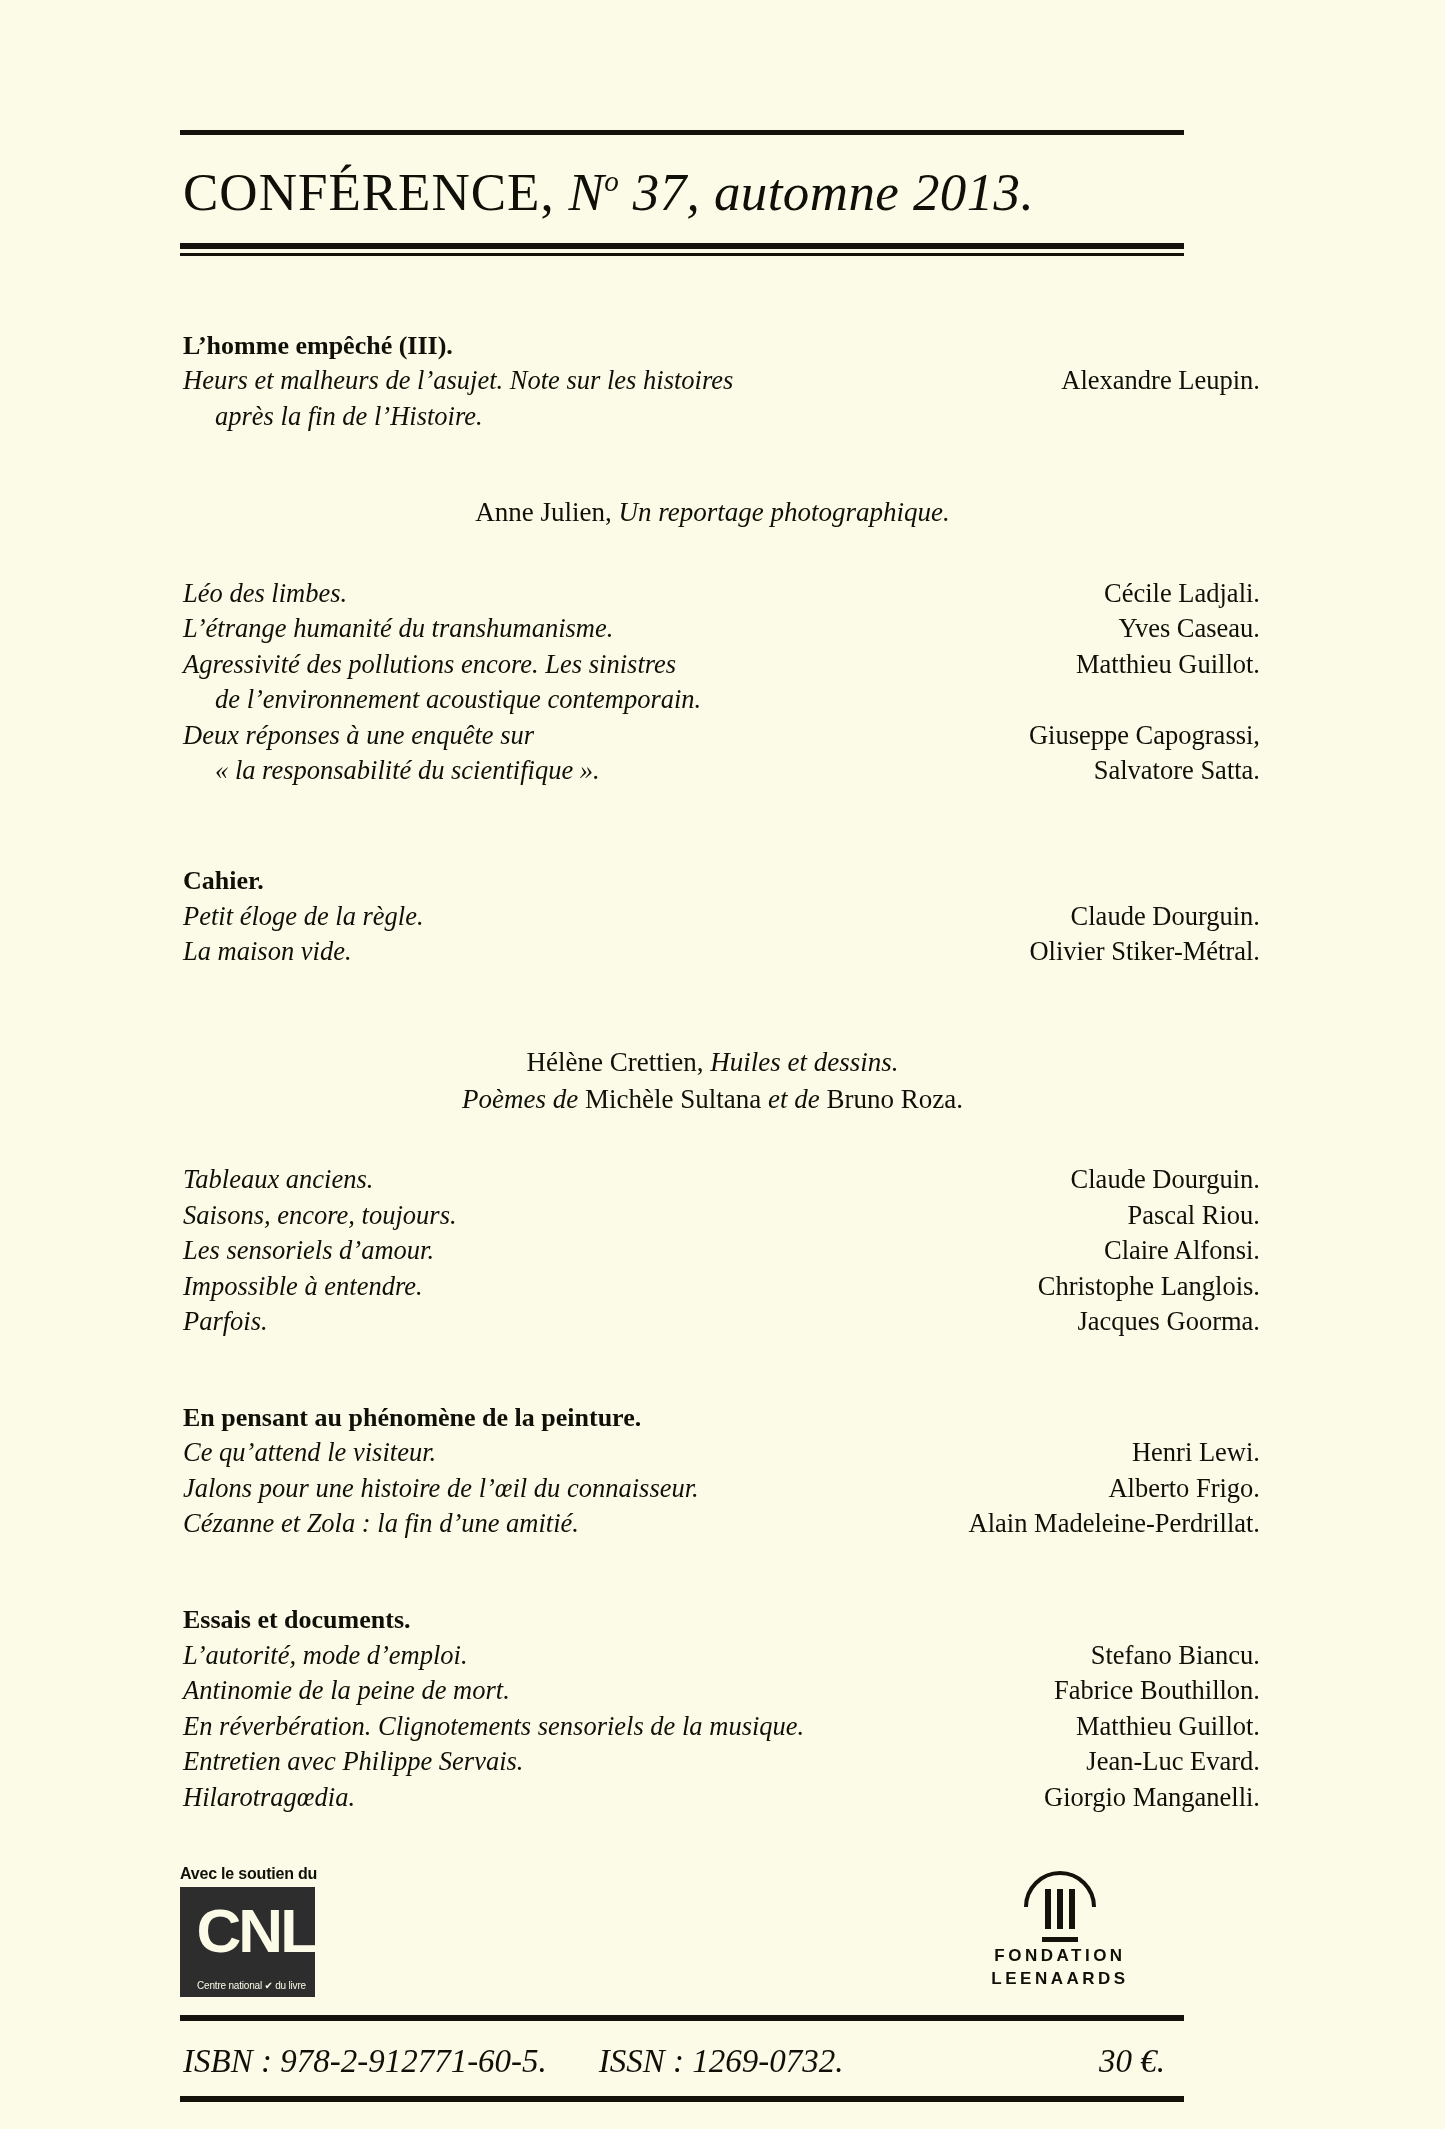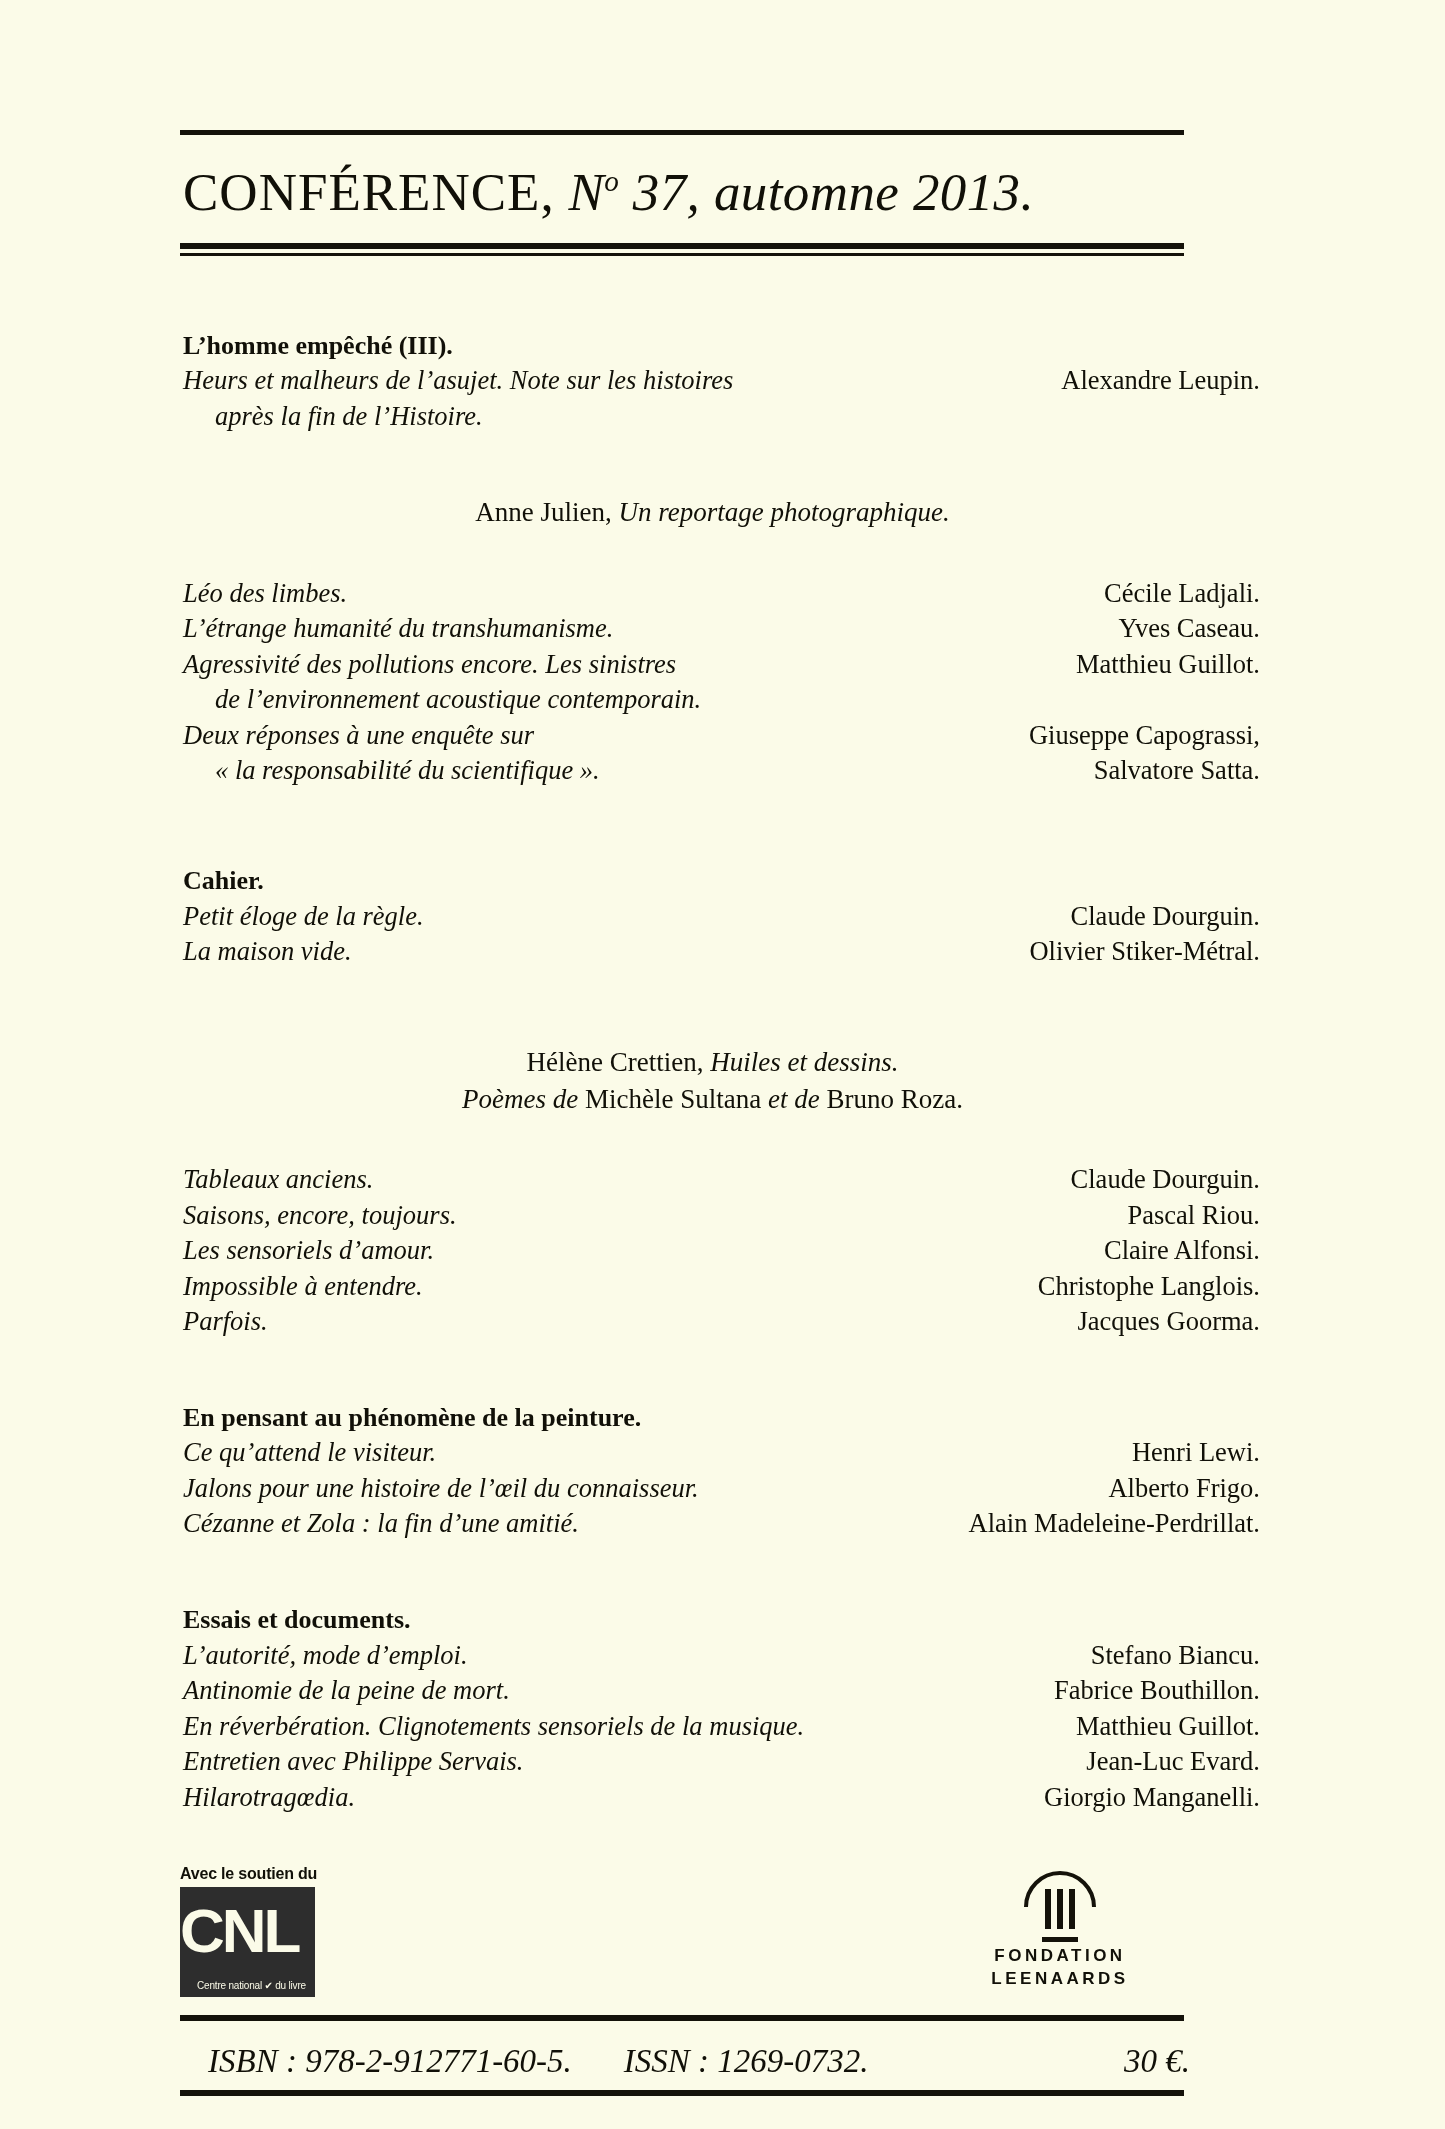--- a/index.html
+++ b/index.html
@@ -55,41 +55,41 @@
   
   .logos{
     position:relative;height:150px;margin-top:50px;
   }
   .cnl{position:absolute;left:5px;top:0;width:200px;}
   .cnl .support{font-family:"Liberation Sans",sans-serif;font-size:16px;font-weight:bold;letter-spacing:-.2px;margin-bottom:4px;}
   .cnl-mark{width:135px;height:110px;background:#2d2d2d;position:relative;}
   .cnl-mark .letters{
     position:absolute;left:0;right:0;top:8px;height:72px;
     font-family:"Liberation Sans",sans-serif;font-weight:bold;
-    font-size:62px;color:#fbfbe8;text-align:left;line-height:72px;
+    font-size:62px;color:#fbfbe8;text-align:right;line-height:72px;
     letter-spacing:-3px;
   }
   .cnl-mark .caption{
     position:absolute;left:8px;right:0;bottom:6px;
     font-family:"Liberation Sans",sans-serif;font-size:10px;color:#fbfbe8;
     text-align:center;letter-spacing:-.2px;
   }
   .leenaards{position:absolute;right:85px;top:2px;text-align:center;width:230px;}
   .leenaards svg{display:block;margin:0 auto;}
   .leenaards .l1,.leenaards .l2{
     font-family:"Liberation Sans",sans-serif;font-size:17px;font-weight:bold;
     letter-spacing:3.5px;line-height:1.35;
   }
 
   
   .footer-rule-top{height:6px;background:#14120a;width:1004px;margin-left:5px;}
   .isbn-row{
     display:flex;align-items:baseline;
-    font-style:italic;font-size:33px;padding:22px 0 10px 8px;
-    width:1004px;box-sizing:border-box;margin-left:25px;
+    font-style:italic;font-size:33px;padding:22px 0 16px 8px;
+    width:1004px;box-sizing:border-box;
   }
   .isbn-row .isbn{flex:0 0 auto;}
   .isbn-row .issn{flex:0 0 auto;margin-left:52px;}
   .isbn-row .price{margin-left:auto;padding-right:14px;}
   .footer-rule-bot{height:6px;background:#14120a;width:1004px;margin-left:5px;}
 </style>
 </head>
 <body>
 
 <div class="page">

